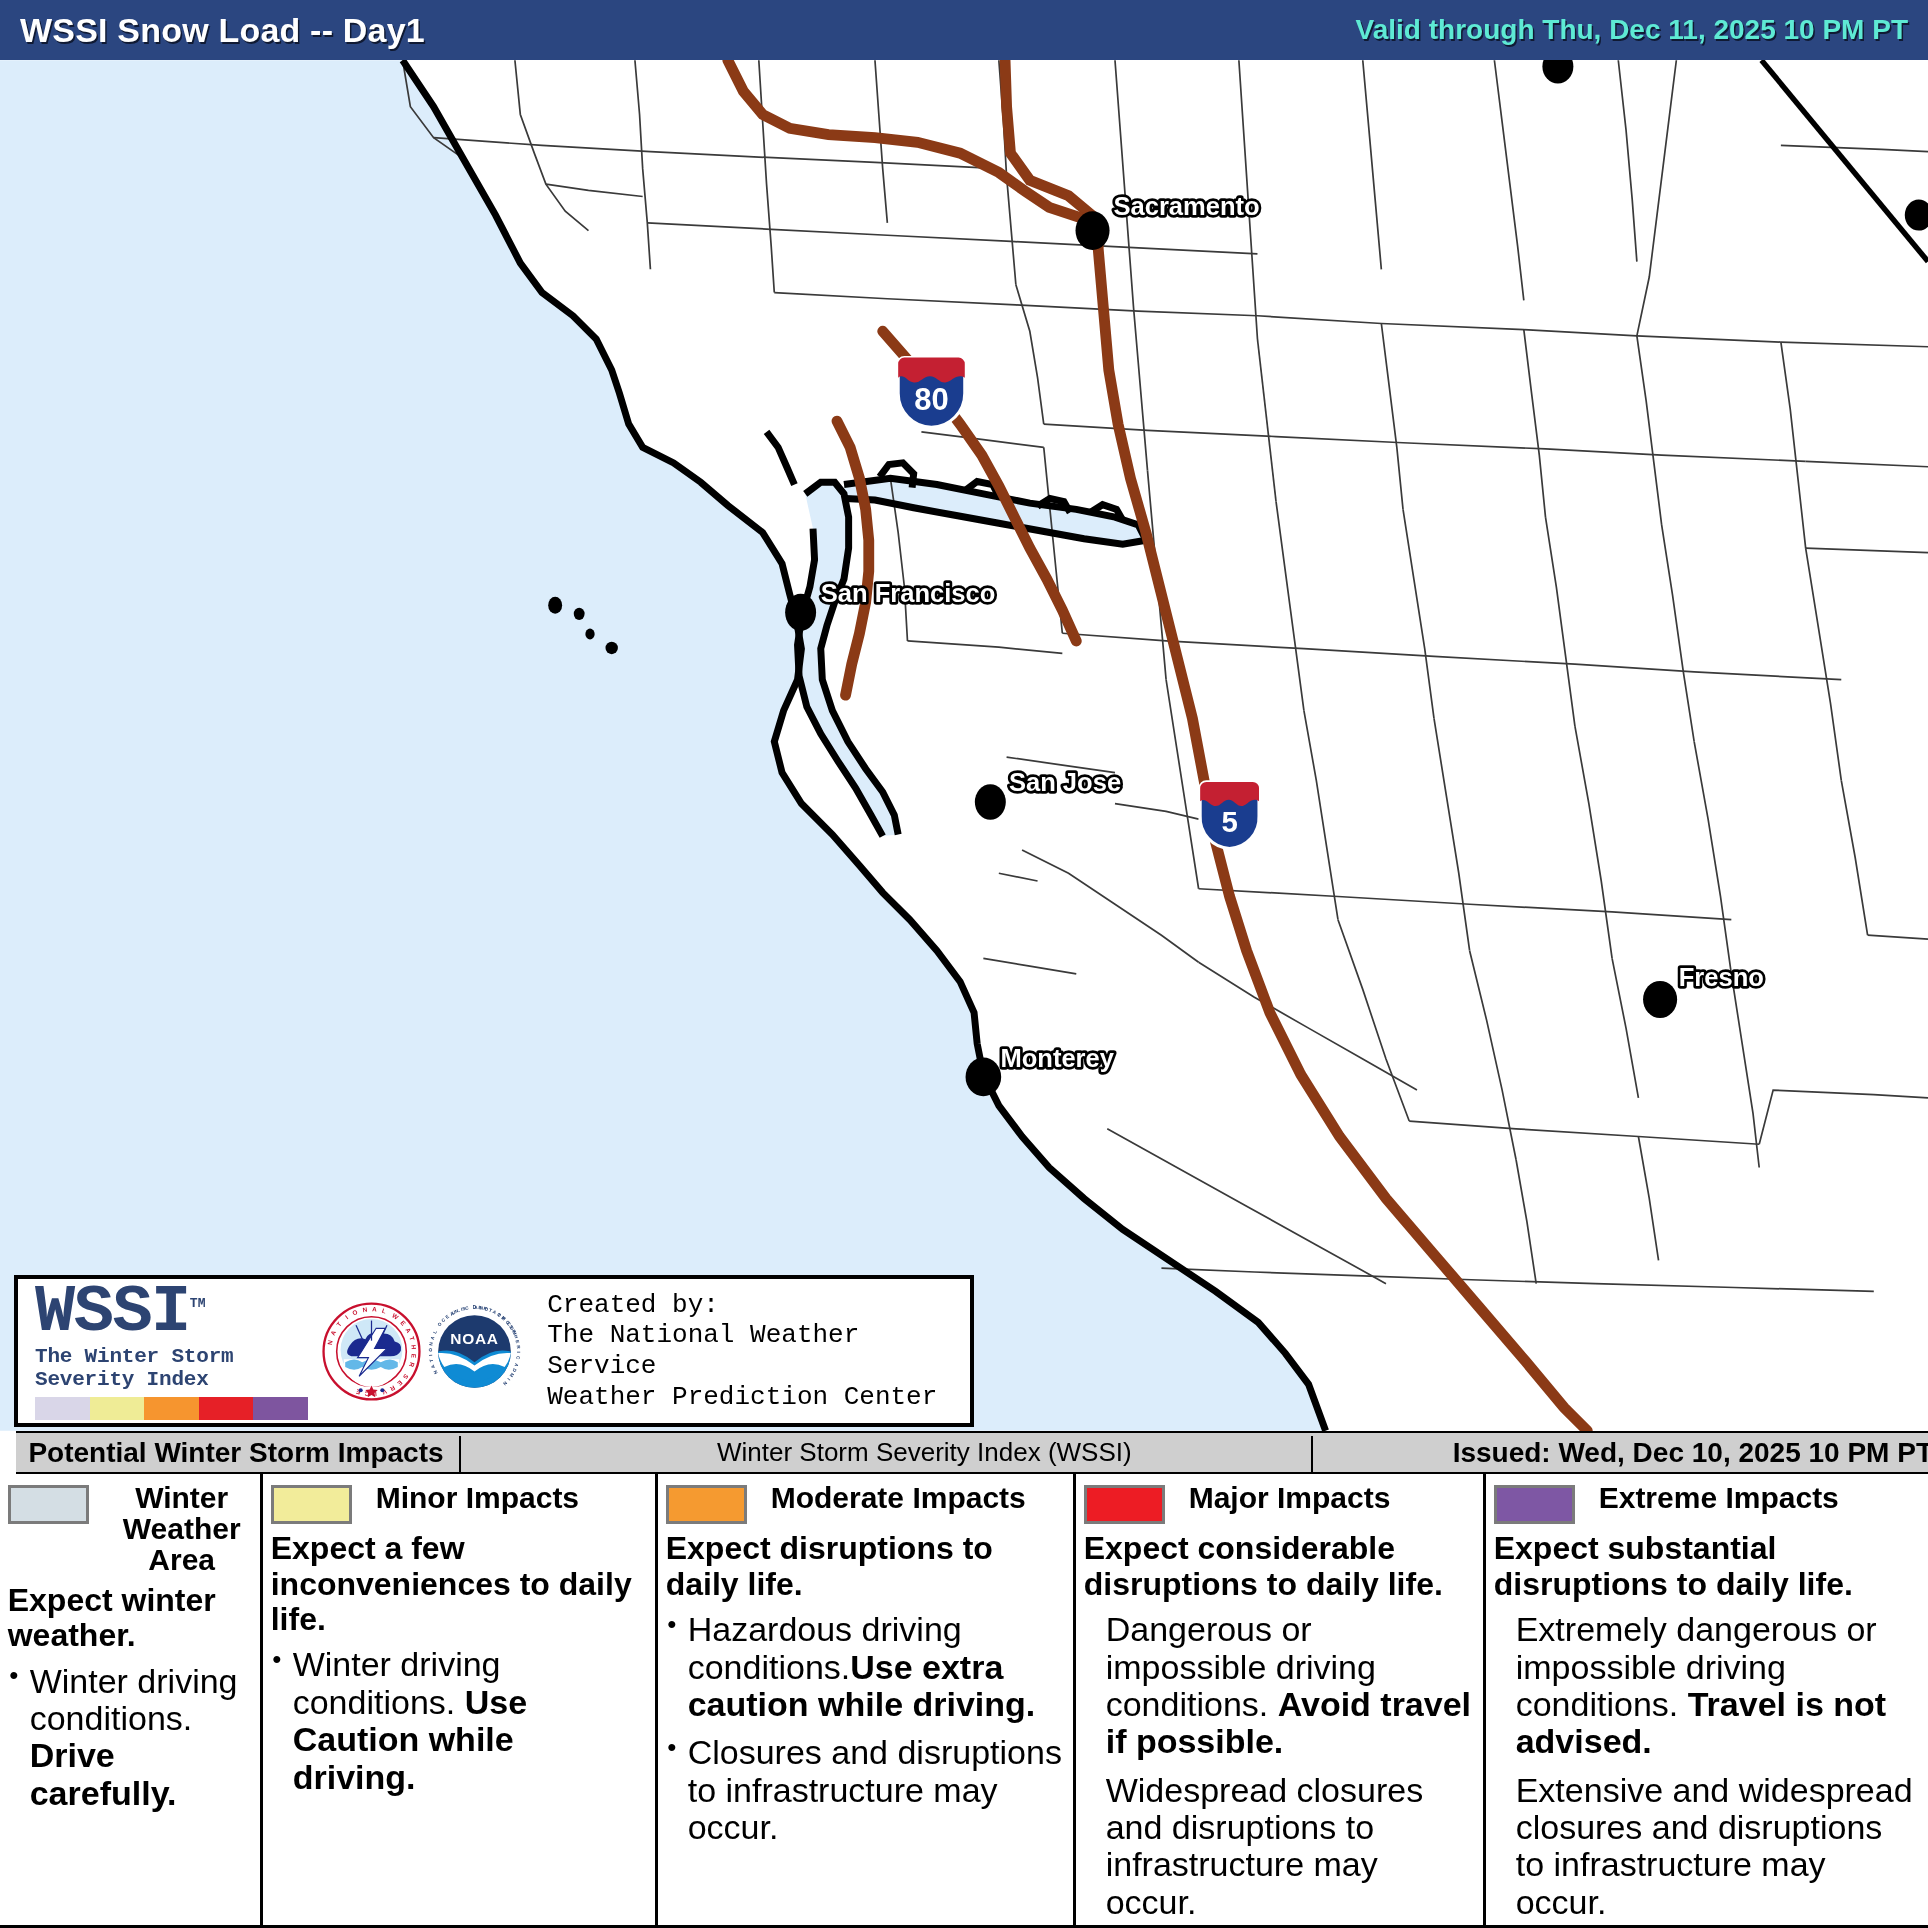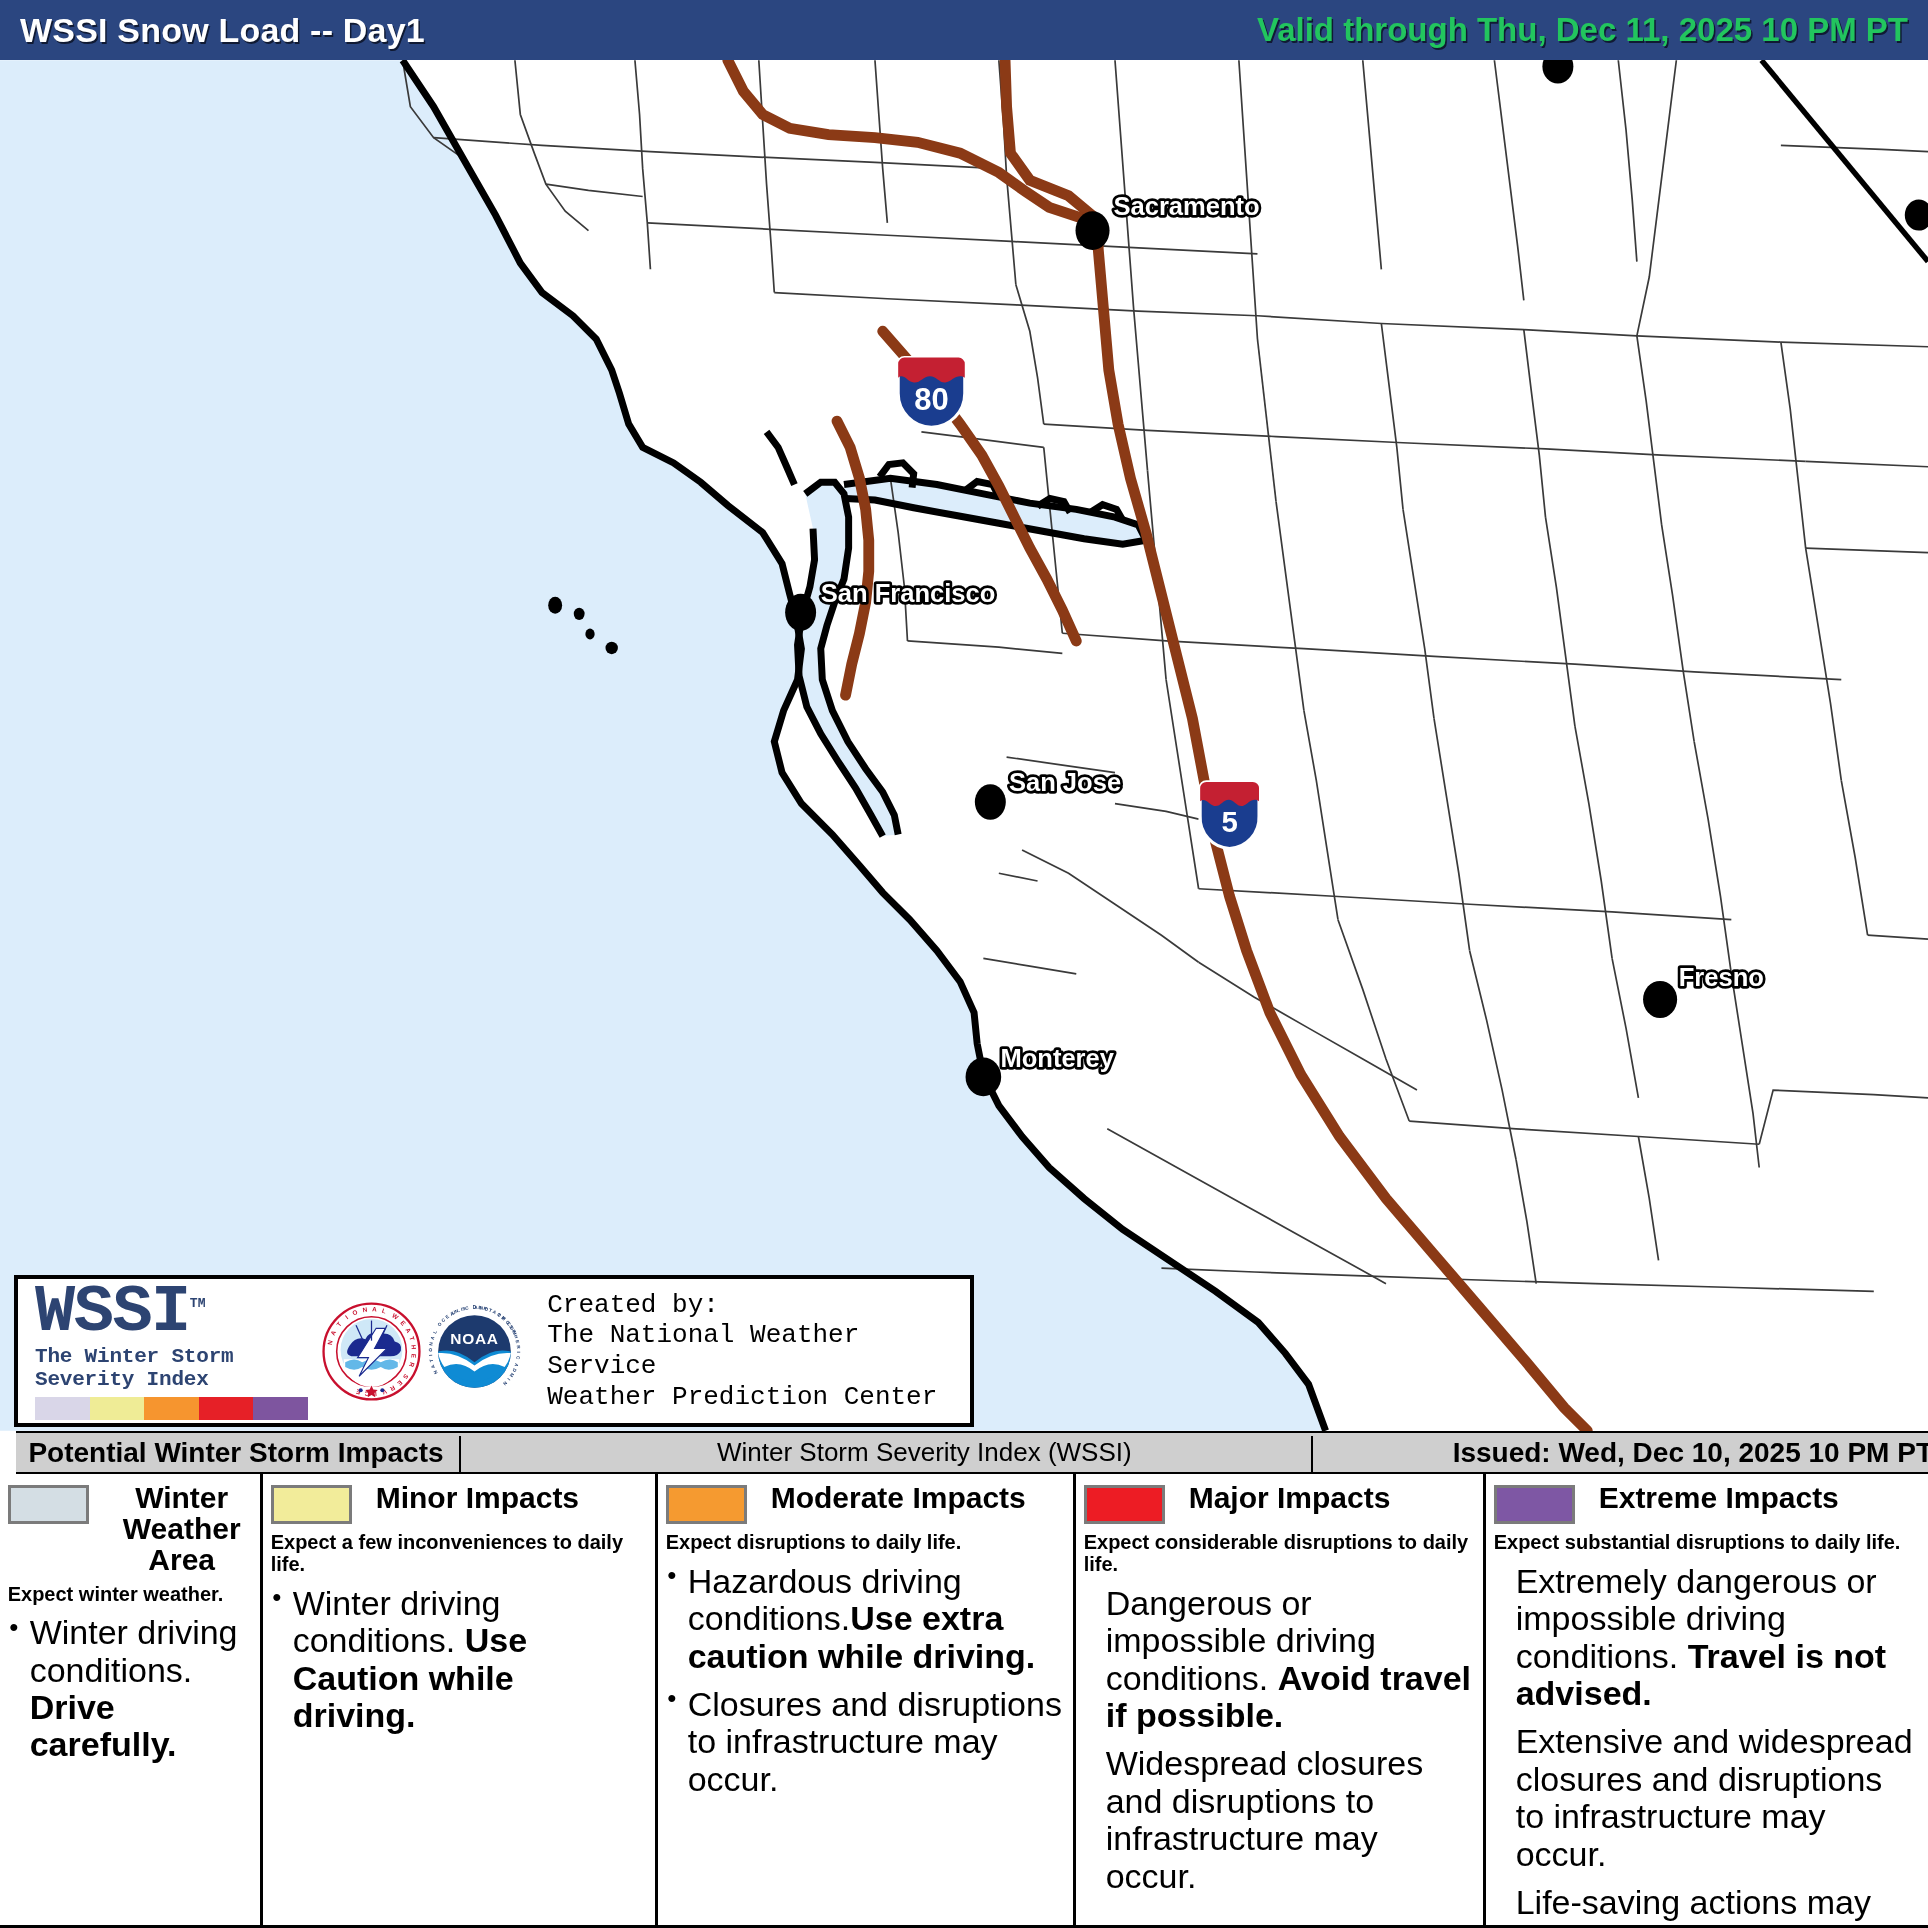--- a/index.html
+++ b/index.html
@@ -16,21 +16,21 @@
     position:absolute;left:0;top:0;width:1928px;height:60px;
     background:#2b4680;
     display:flex;align-items:center;justify-content:space-between;
     box-sizing:border-box;padding:0 20px;
   }
   .titlebar .t-left{
     color:#ffffff;font-size:34px;font-weight:bold;letter-spacing:0.2px;
     text-shadow:1.5px 1.5px 0 #101a33;
   }
   .titlebar .t-right{
-    color:#22c55e;font-size:33px;font-weight:bold;
+    color:#5eead4;font-size:28px;font-weight:bold;
     text-shadow:1.5px 1.5px 0 #101a33;
   }
 
   
   .mapwrap{
     position:absolute;left:0;top:60px;width:1928px;height:1371px;
     overflow:hidden;background:#ffffff;
   }
   .mapsvg{position:absolute;left:0;top:0;width:1928px;height:1371px;}
 
@@ -101,21 +101,21 @@
   .lhead{display:flex;align-items:flex-start;gap:24px;}
   .swatch{
     width:81px;height:39px;border:3.9px solid #7b7b7b;box-sizing:border-box;flex:none;
     margin-top:3.1px;
   }
   .lhead-title{
     font-size:30px;font-weight:bold;color:#000;line-height:1.04;
   }
   .c0 .lhead-title{text-align:center;flex:1;}
   .lsummary{
-    font-size:20px;font-weight:bold;color:#000;line-height:1.1;margin-top:7.7px;
+    font-size:32px;font-weight:bold;color:#000;line-height:1.1;margin-top:7.7px;
   }
   .lbullets{margin:9.3px 0 0 0;padding:0;list-style:none;}
   .lbullets li{
     font-size:34px;color:#000;line-height:1.1;margin-bottom:11px;
     position:relative;padding-left:22px;
   }
   .lbullets li.nobullet{padding-left:22px;}
   .lbullets li.bulleted::before{
     content:"\2022";position:absolute;left:1.5px;top:-1.5px;font-size:26px;
   }

